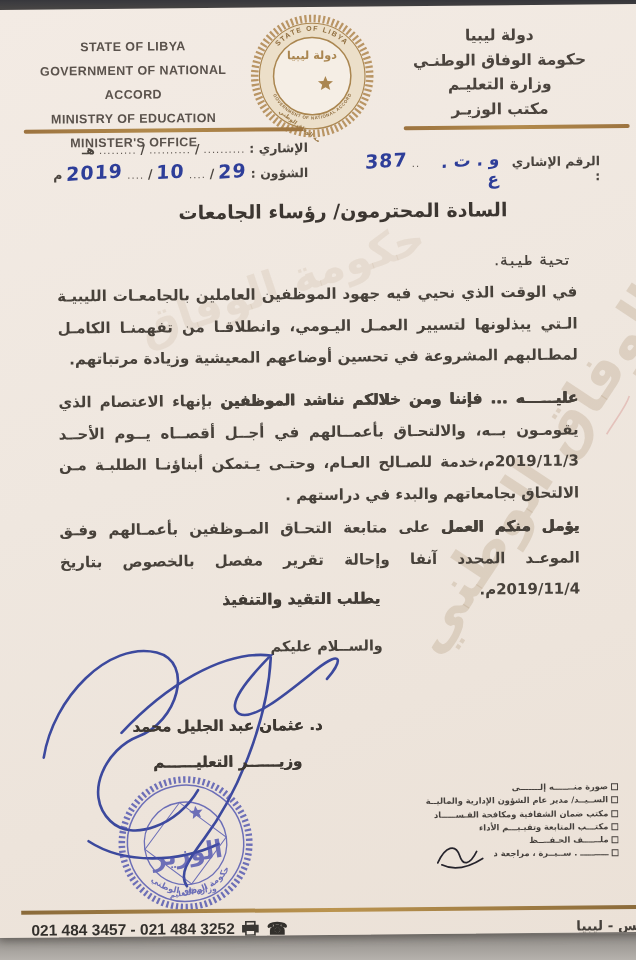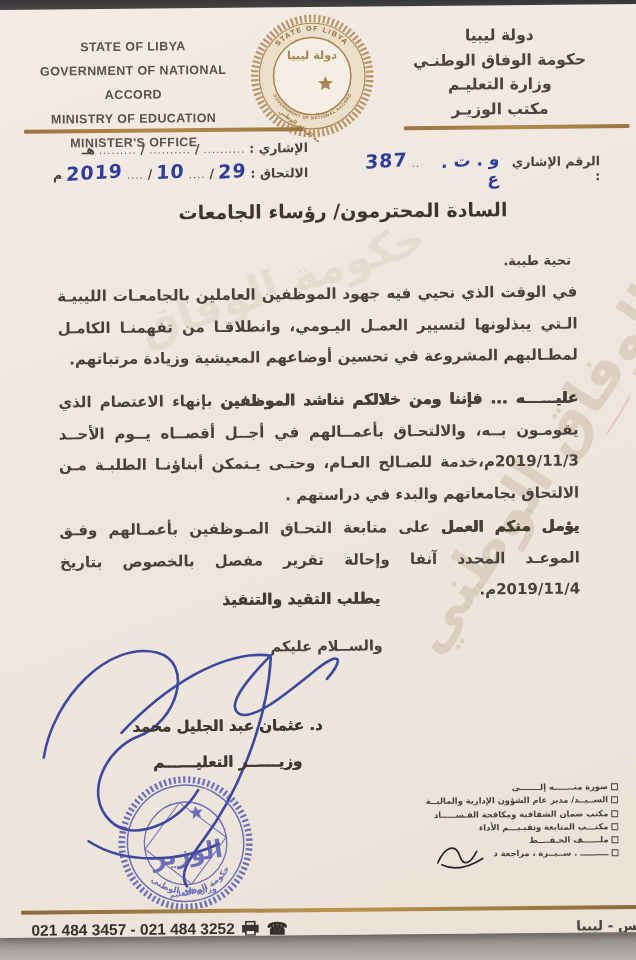--- a/index.html
+++ b/index.html
@@ -32,21 +32,21 @@
   .corr-row{top:152px;right:330px;width:275px;}
   .ref-row{top:143px;right:38px;width:235px;}
   .dots{font-size:10px;color:#5c554f;letter-spacing:1px;font-weight:normal;}
   .hand{font-family:"DejaVu Sans",sans-serif;color:#2e3e99;font-weight:bold;
         transform:rotate(-3deg) skewX(-5deg);display:inline-block;}
   .hand-num{font-size:19px;letter-spacing:1px;}
   .hand-ref{font-size:17px;}
   
   .recipient{top:193px;left:110px;right:55px;text-align:center;
              font-size:19px;font-weight:bold;color:#3c3631;}
-  .salutation{top:248px;right:68px;font-size:13px;font-weight:bold;color:#46403a;}
+  .salutation{top:248px;right:68px;font-size:13px;font-weight:bold;color:#46403a;font-family:Liberation Mono, monospace;}
   .para{right:62px;left:64px;font-size:15px;line-height:2.1;font-weight:bold;
         color:#47413a;text-align:justify;}
   .p1{top:272px;}
   .p2{top:378px;}
   .p3{top:506px;}
   .xb{text-shadow:.4px 0 currentColor,-.4px 0 currentColor;}
   .directive{top:583px;left:60px;width:490px;text-align:center;
              font-size:15.5px;font-weight:bold;color:#423c36;
              text-shadow:.4px 0 currentColor;}
   .closing{top:631px;left:140px;width:380px;text-align:center;
@@ -125,21 +125,21 @@
       <span>الإشاري :</span>
       <span class="dots">..........</span>
       <span>/</span>
       <span class="dots">..........</span>
       <span>/</span>
       <span class="dots">.........</span>
       <span>هـ</span>
     </div>
 
     <div class="abs meta-row corr-row">
-      <span>الالتحاق :</span>
+      <span>الشؤون :</span>
       <span class="hand hand-num">29</span>
       <span>/</span>
       <span class="dots">....</span>
       <span class="hand hand-num">10</span>
       <span>/</span>
       <span class="dots">....</span>
       <span class="hand hand-num">2019</span>
       <span>م</span>
     </div>
 

